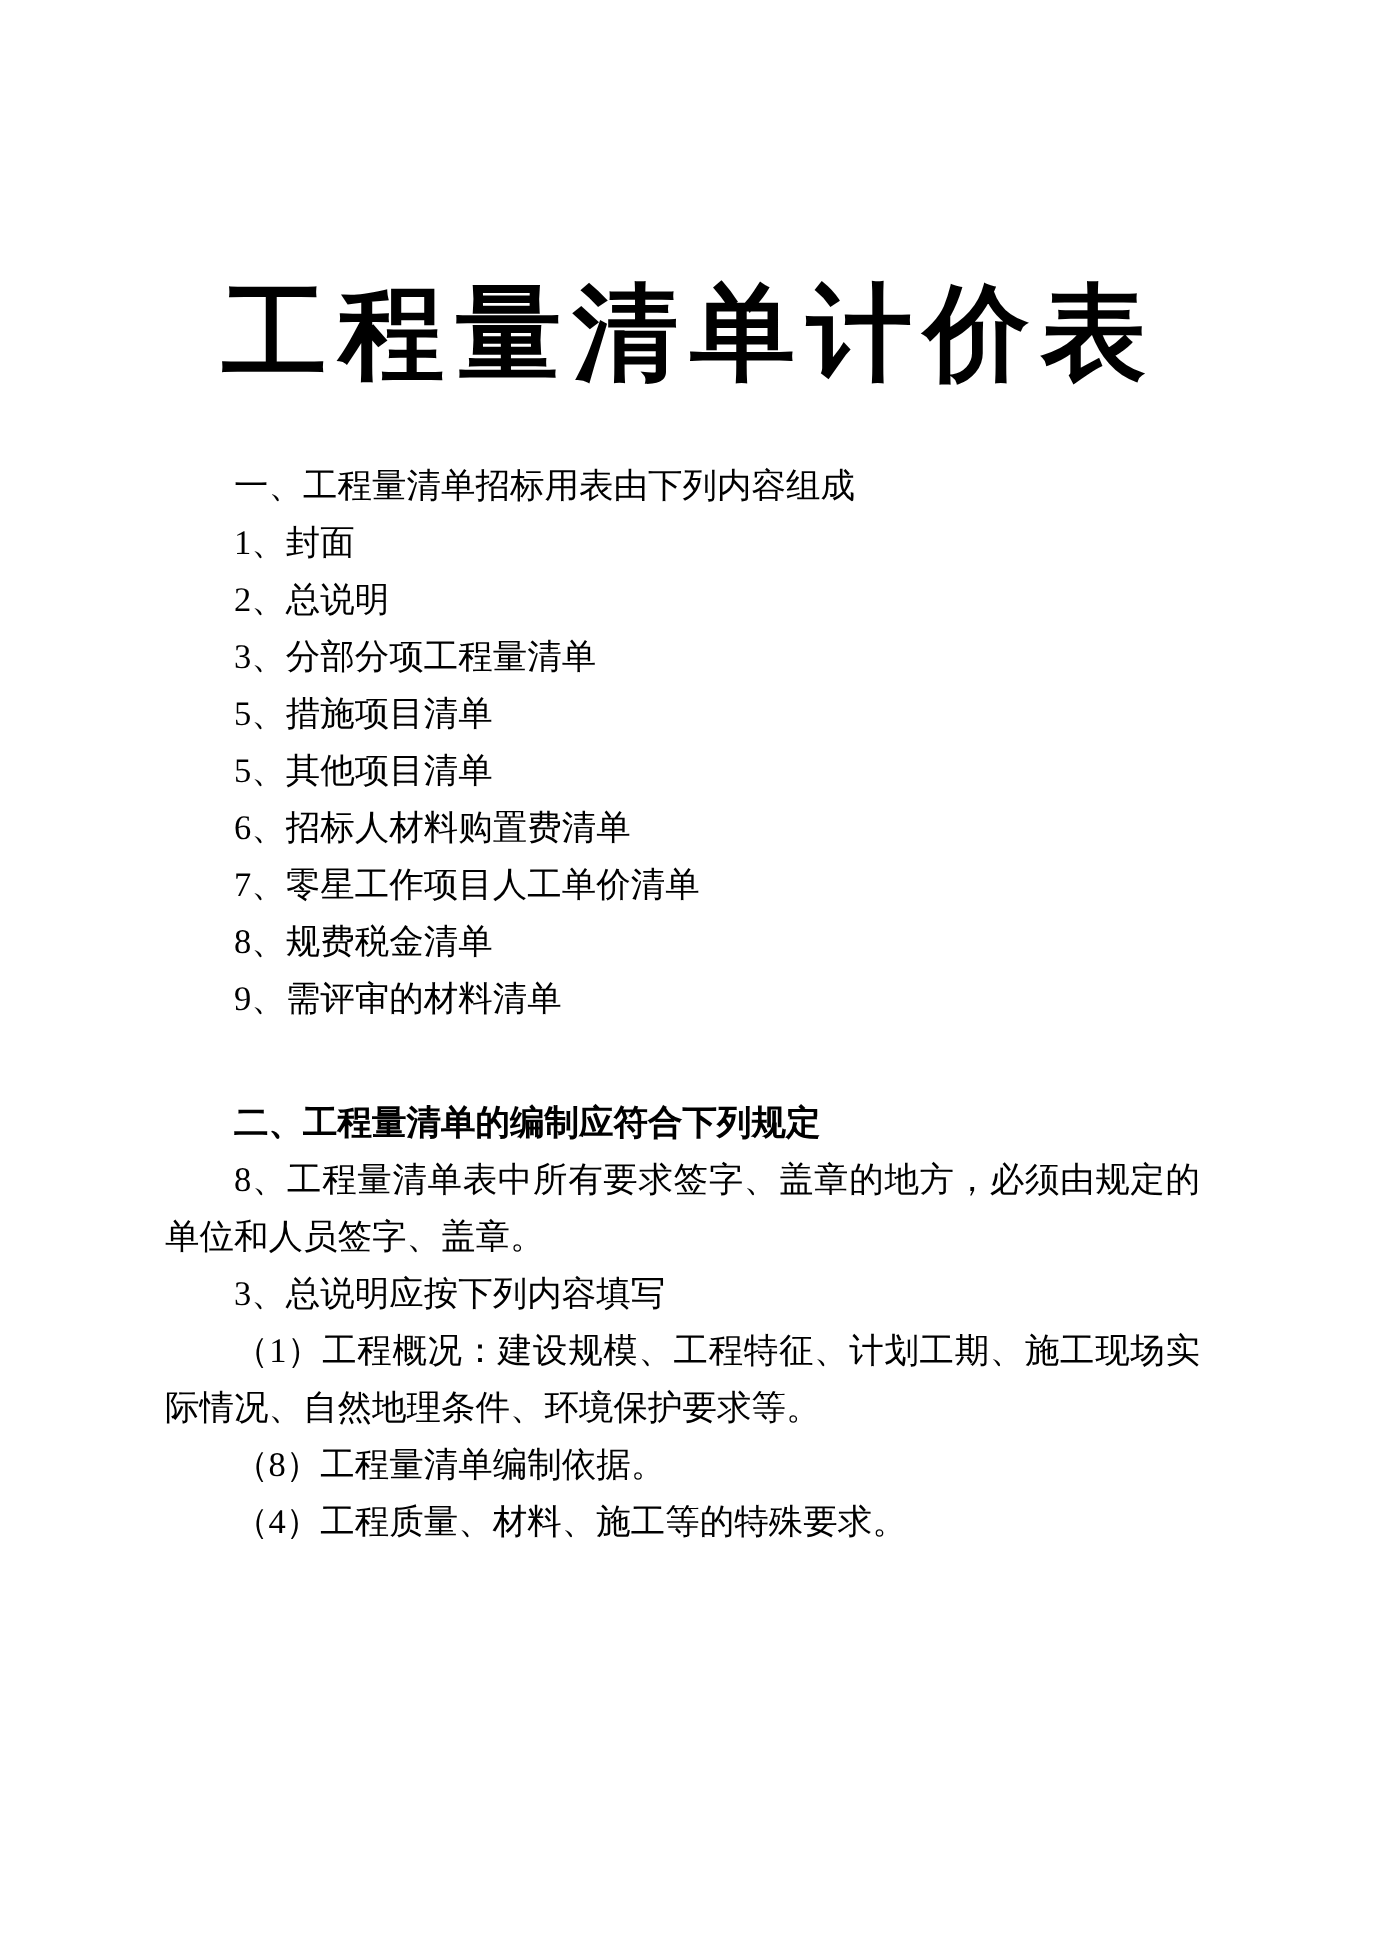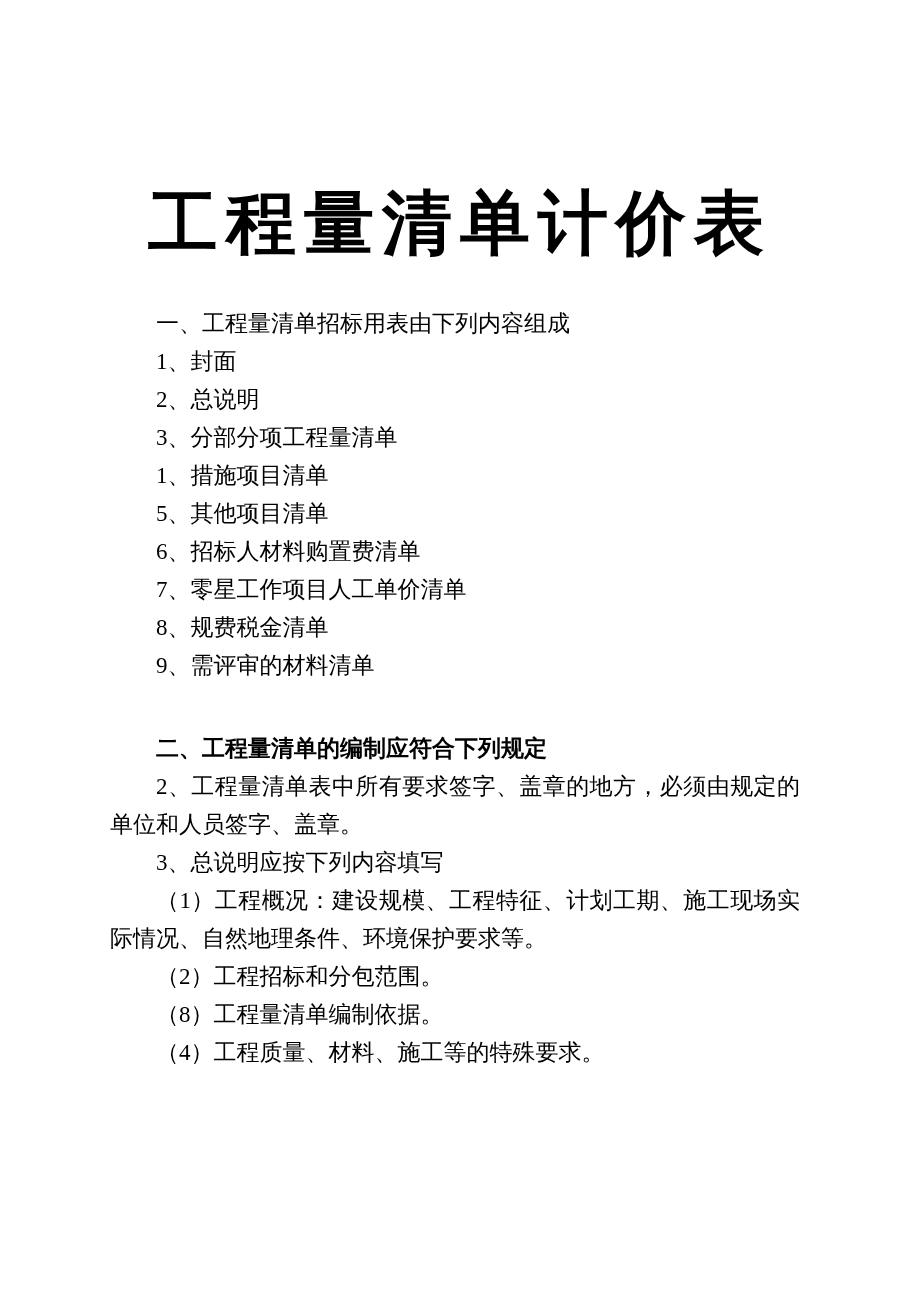--- a/index.html
+++ b/index.html
@@ -49,29 +49,28 @@
 <div class="page">
 
   <h1 class="doc-title">工程量清单计价表</h1>
 
   <div class="content">
 
     <p>一、工程量清单招标用表由下列内容组成</p>
     <p>1、封面</p>
     <p>2、总说明</p>
     <p>3、分部分项工程量清单</p>
-    <p>1、措施项目清单</p>
+    <p>5、措施项目清单</p>
     <p>5、其他项目清单</p>
     <p>6、招标人材料购置费清单</p>
     <p>7、零星工作项目人工单价清单</p>
     <p>8、规费税金清单</p>
     <p>9、需评审的材料清单</p>
 
     <p class="section-gap">二、工程量清单的编制应符合下列规定</p>
-    <p>2、工程量清单表中所有要求签字、盖章的地方，必须由规定的单位和人员签字、盖章。</p>
+    <p>8、工程量清单表中所有要求签字、盖章的地方，必须由规定的单位和人员签字、盖章。</p>
     <p>3、总说明应按下列内容填写</p>
     <p>（1）工程概况：建设规模、工程特征、计划工期、施工现场实际情况、自然地理条件、环境保护要求等。</p>
-    <p>（2）工程招标和分包范围。</p>
     <p>（8）工程量清单编制依据。</p>
     <p>（4）工程质量、材料、施工等的特殊要求。</p>
 
   </div>
 </div>
 
 </body></html>

